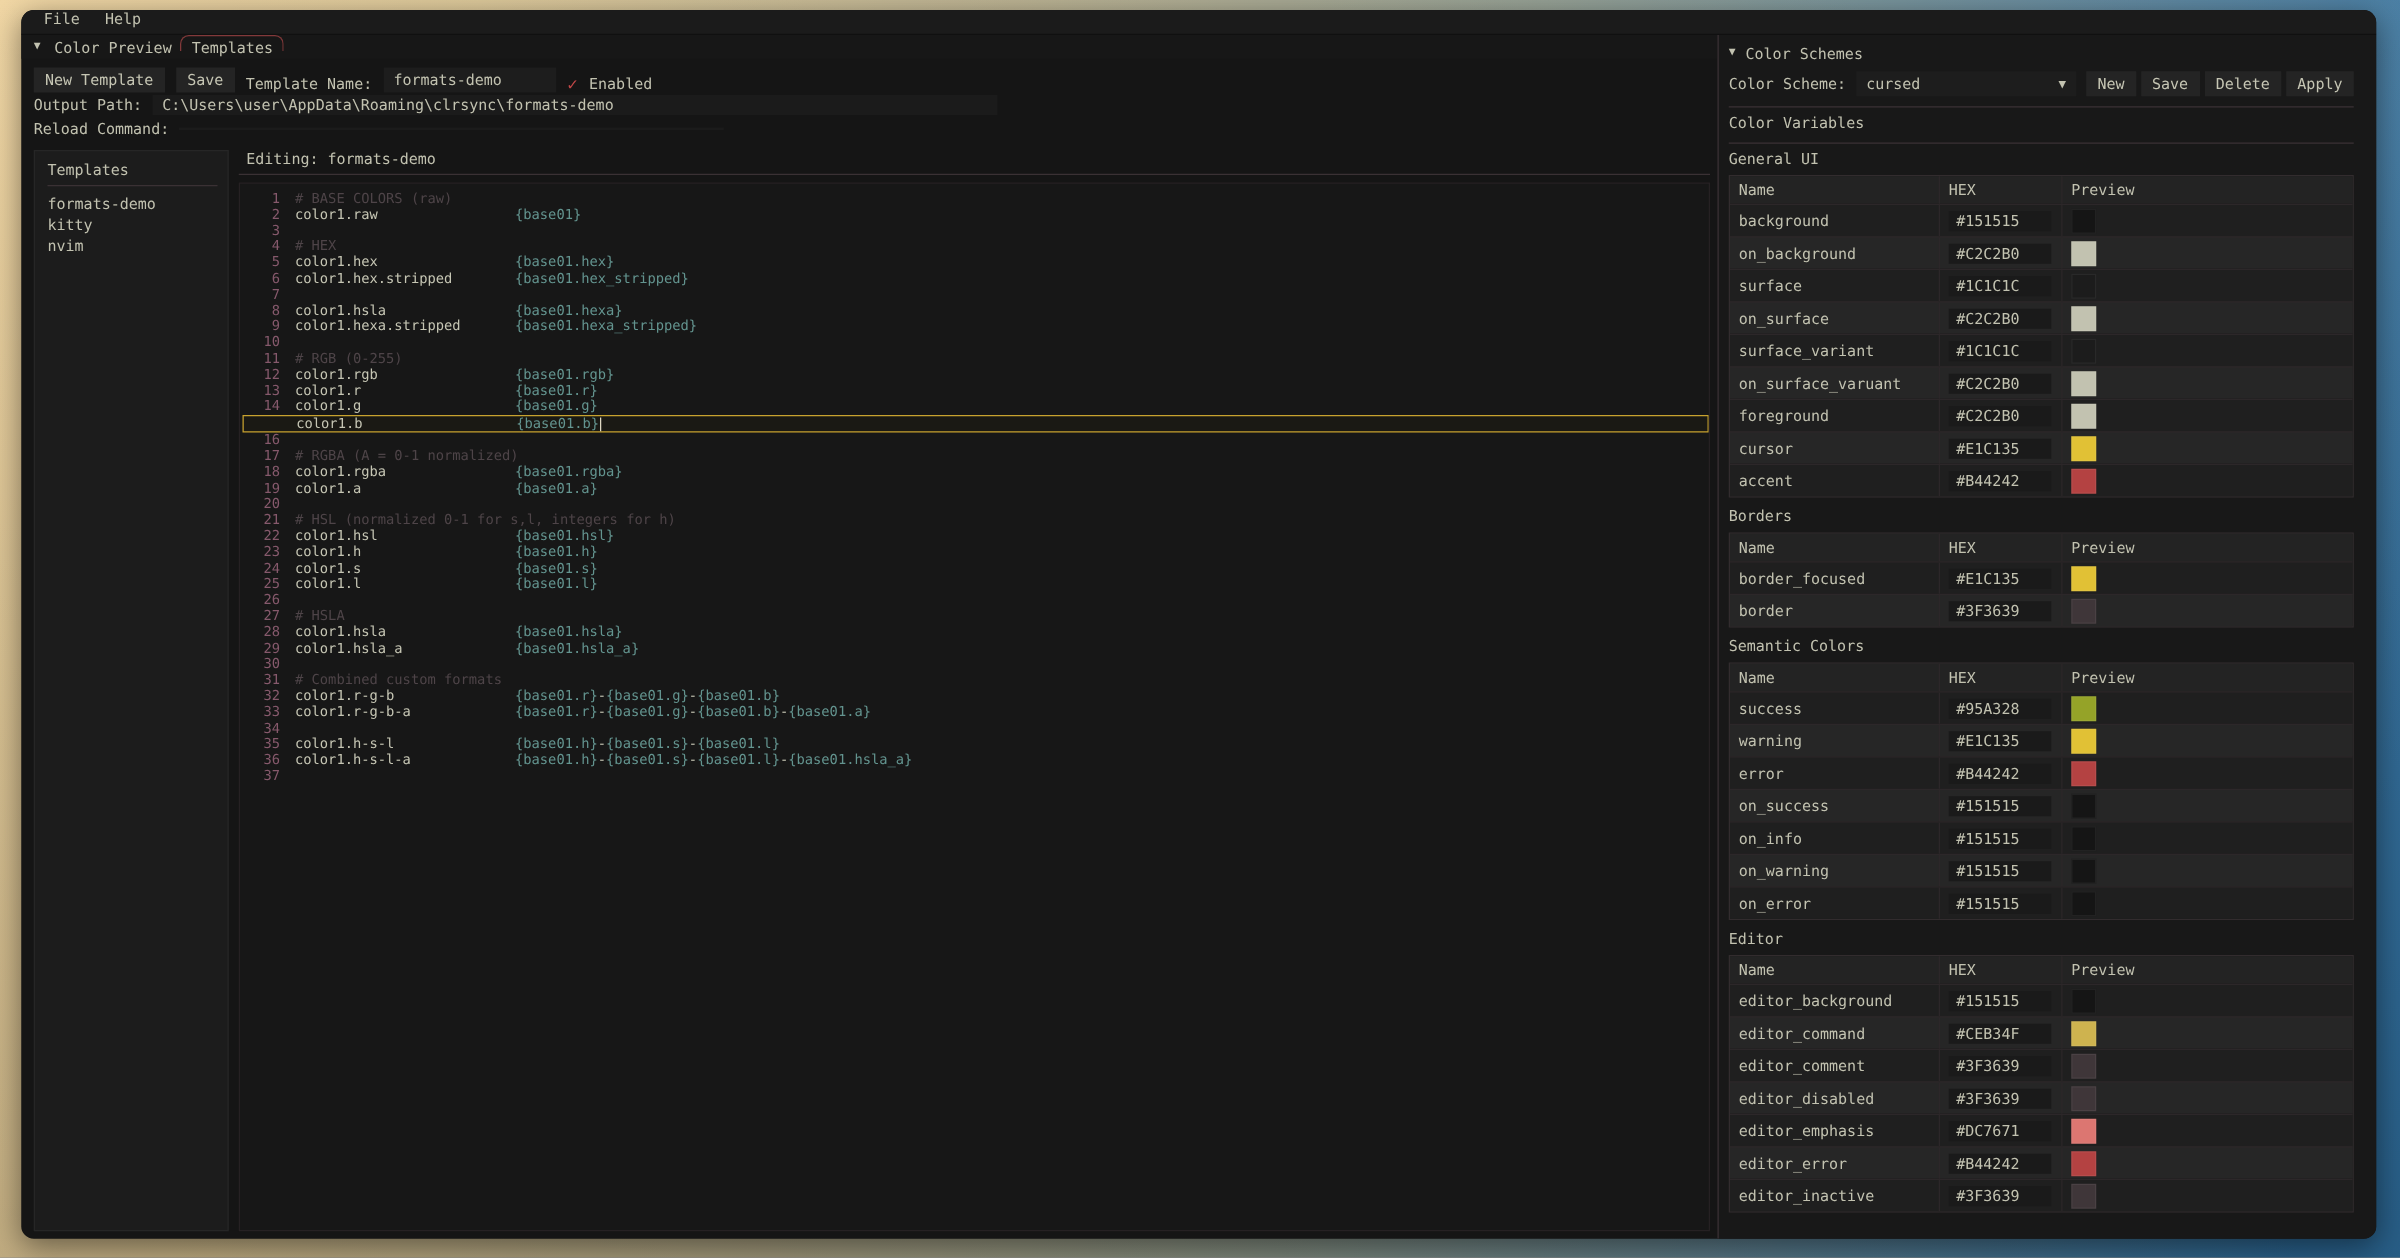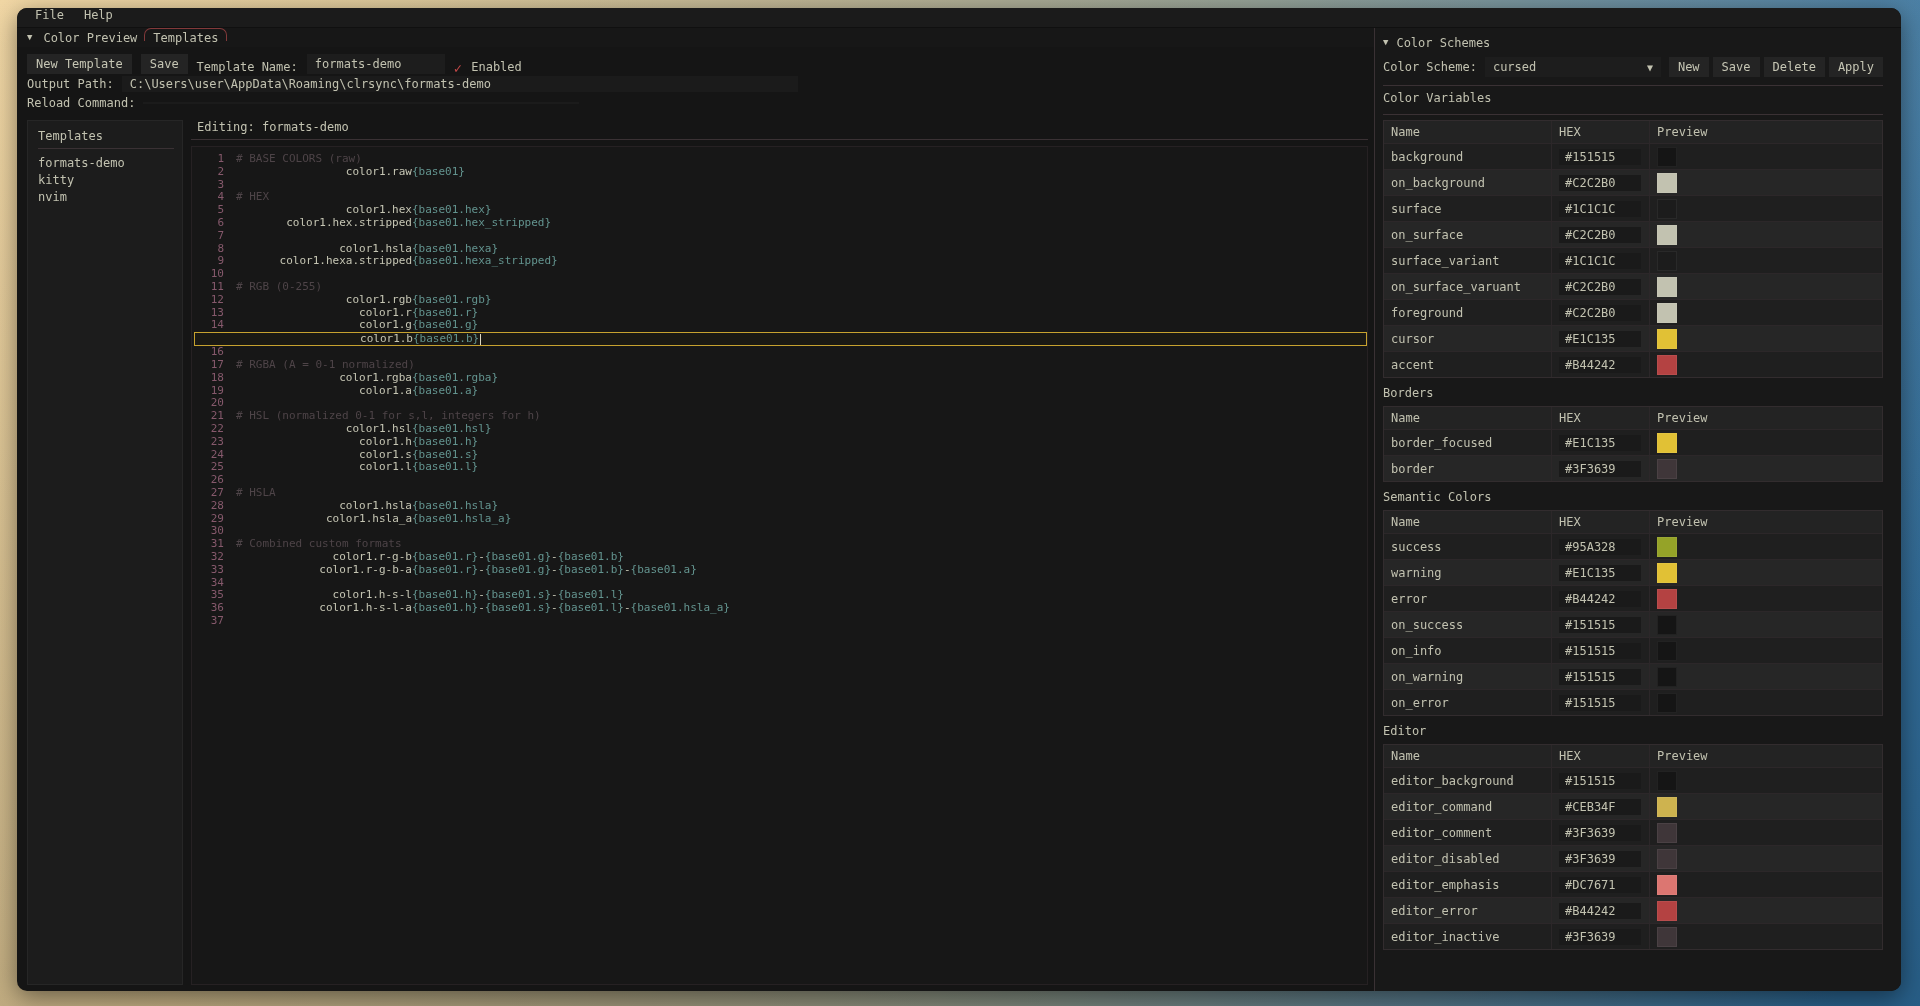--- a/index.html
+++ b/index.html
@@ -46,21 +46,21 @@
   .sidebar{width:156px;margin:8px 0 6px 10px;background:#1c1c1c;border:1px solid #262626;
     padding:8px 8px 0 10px;box-sizing:border-box;}
   .sidebar-title{padding-bottom:5px;border-bottom:1px solid #3a3134;margin-bottom:6px;}
   .tpl-item{height:17px;line-height:17px;cursor:pointer;}
   .editor-region{flex:1;min-width:0;margin:8px 6px 6px 8px;display:flex;flex-direction:column;}
   .editing-title{padding:0 0 5px 6px;border-bottom:1px solid #3a3134;}
   .code-area{flex:1;margin-top:6px;background:#171717;border:1px solid #262123;
     padding:6px 0 0 2px;overflow:hidden;font-size:11px;line-height:12.8px;}
   .line{height:12.8px;display:flex;align-items:center;box-sizing:border-box;}
   .ln{flex:0 0 30px;text-align:right;padding-right:12px;color:#86596C;}
-  .key{flex:0 0 176px;color:#c6c6b4;white-space:pre;text-align:right;}
+  .key{flex:0 0 176px;color:#c6c6b4;white-space:pre;}
   .comment{color:#4e4448;white-space:pre;}
   .val{color:#63948f;white-space:pre;}
   .val .plain{color:#c6c6b4;}
   .line.sel{border:1px solid #c7a22f;background:#1a1914;height:14px;}
   .caret{display:inline-block;width:1px;height:11px;background:#ded8c2;margin-left:1px;}
   
   .right-panel{width:527px;box-sizing:border-box;border-left:1px solid #3a3134;
     background:#181818;padding:6px 18px 0 8px;overflow:hidden;}
   .panel-header{display:flex;align-items:center;gap:8px;height:18px;}
   .scheme-row{display:flex;align-items:center;gap:8px;height:26px;margin-top:2px;}
@@ -315,20 +315,21 @@
             <button class="btn">New</button>
             <button class="btn">Save</button>
             <button class="btn">Delete</button>
             <button class="btn">Apply</button>
           </span>
       </div>
       <div class="sep"></div>
       <div class="sec-head">Color Variables</div>
       <div class="sep"></div>
       <div id="var-sections">
+          <div class="sec-head">General UI</div>
           <div class="table">
             <div class="trow thead">
               <span class="cell c0">Name</span>
               <span class="cell c1">HEX</span>
               <span class="cell c2">Preview</span>
             </div>
             <div class="trow">
               <span class="cell c0">background</span>
               <span class="cell c1">
                 <span class="hexbox">#151515</span>

